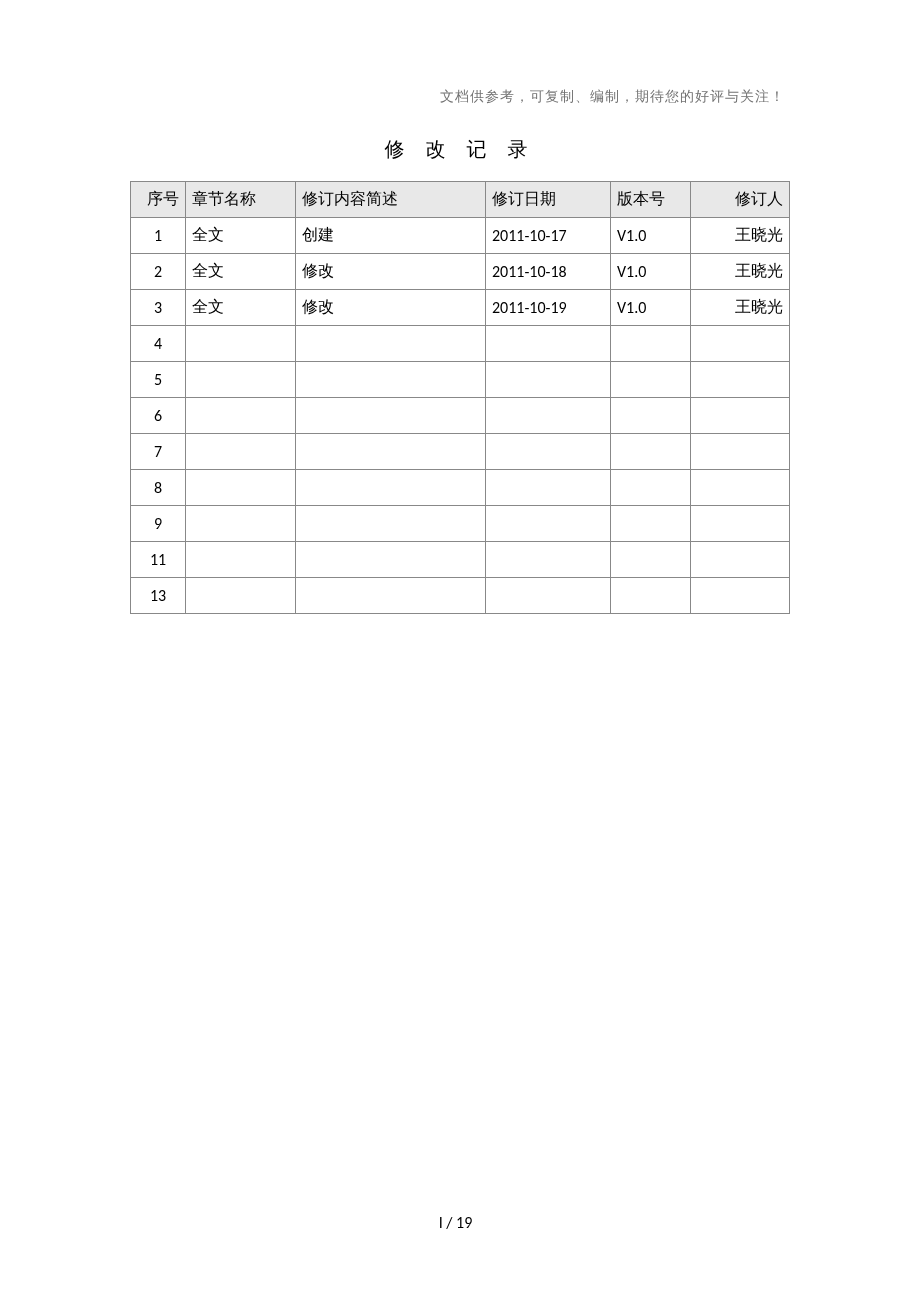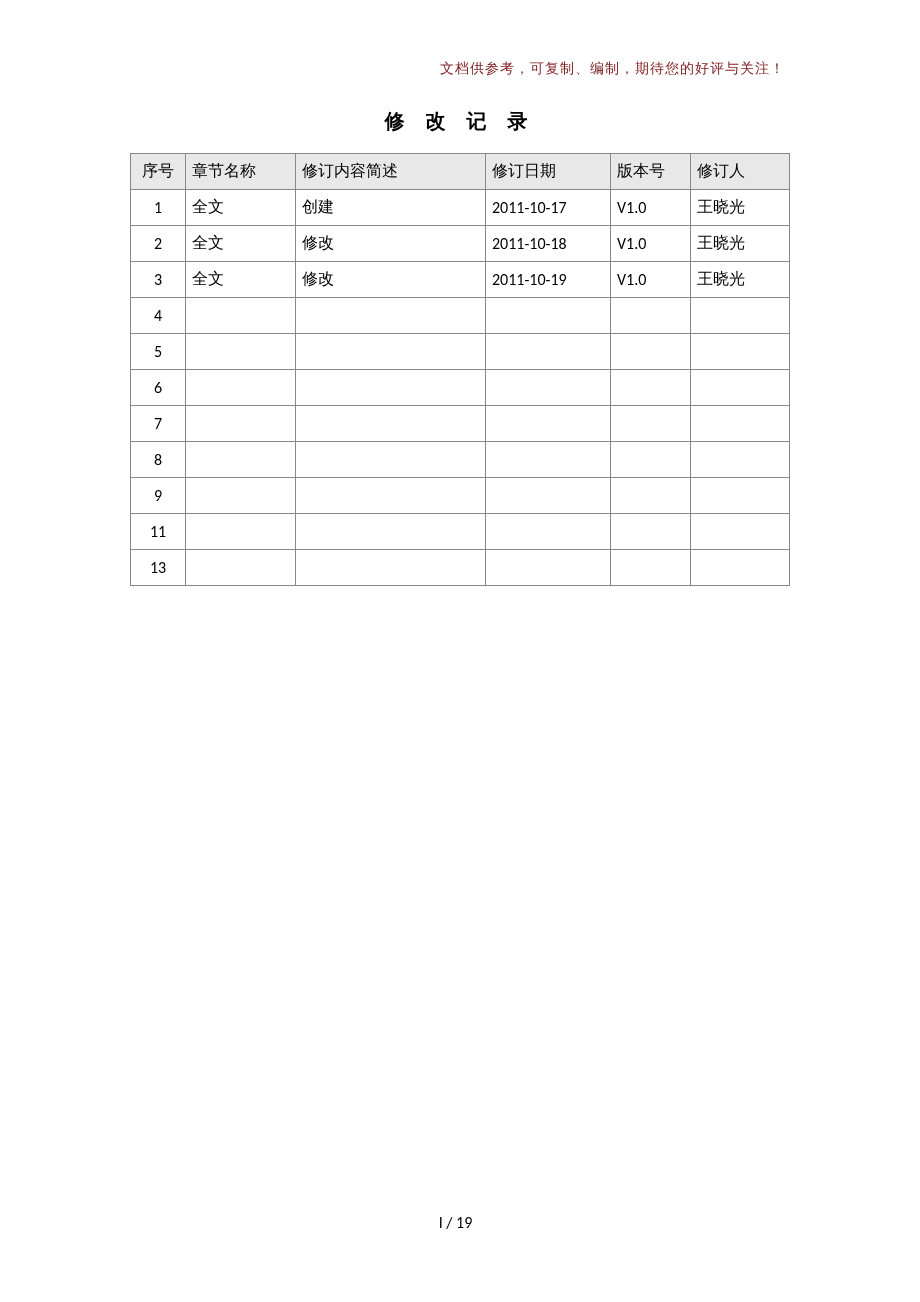--- a/index.html
+++ b/index.html
@@ -13,29 +13,30 @@
       background: #ffffff;
       font-family: "SimSun", "宋体", serif;
       position: relative;
     }
     .page {
       padding: 60px 130px 0 130px;
     }
     .header-note {
       text-align: right;
       font-size: 14px;
-      color: #7f1d1d;
+      color: #737373;
       margin-bottom: 30px;
       padding-right: 5px;
       letter-spacing: 1px;
+      margin-top: 28px;
     }
     .title {
       text-align: center;
       font-size: 20px;
-      font-weight: bold;
+      font-weight: normal;
       color: #000000;
       letter-spacing: 8px;
       margin-bottom: 18px;
       font-family: "SimSun", "宋体", serif;
     }
     table {
       width: 100%;
       border-collapse: collapse;
       font-size: 16px;
     }
@@ -71,23 +72,24 @@
       width: 125px;
       font-family: Calibri, Arial, sans-serif;
       margin-top: 16px;
     }
     .col-version {
       width: 80px;
       font-family: Calibri, Arial, sans-serif;
     }
     .col-author {
       width: auto;
+      text-align: right;
     }
     th.col-seq {
-      text-align: center;
+      text-align: right;
       font-family: "SimSun", "宋体", serif;
       margin-left: 32px;
     }
     .page-footer {
       position: absolute;
       bottom: 70px;
       left: 0;
       right: 9px;
       text-align: center;
       font-size: 16px;

